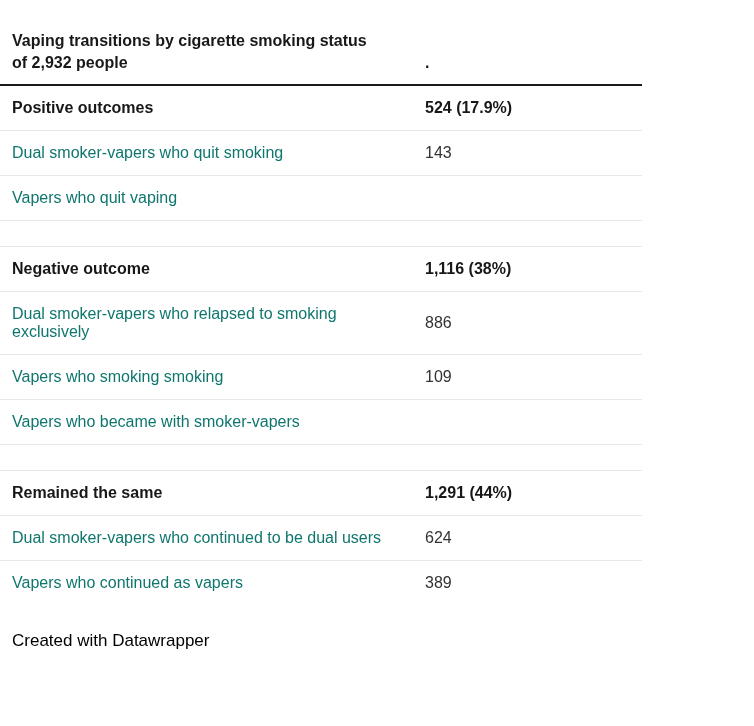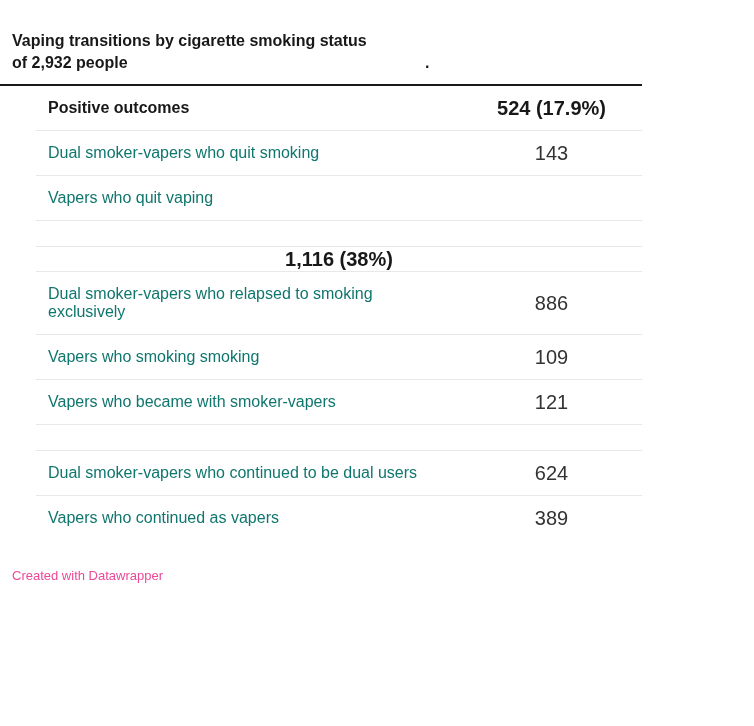--- a/index.html
+++ b/index.html
@@ -37,51 +37,49 @@
     line-height: 22px;
     font-weight: bold;
     color: #181818;
   }
 
   
   .row {
     display: flex;
     align-items: center;
     border-bottom: 1px solid #e8e8e8;
-    margin-left: 36px;
   }
   .cell-label {
     width: 425px;
     box-sizing: border-box;
     padding: 13px 30px 13px 12px;
     font-size: 16px;
     line-height: 18px;
     color: #0f766e;
   }
   .cell-value {
     flex: 1;
     padding: 3px 0;
-    font-size: 20px;
+    font-size: 16px;
     line-height: 18px;
     color: #333333;
-    text-align: center;
   }
   .row.bold .cell-label,
   .row.bold .cell-value {
     font-weight: bold;
     color: #181818;
   }
   .row.spacer { height: 25px; }
   .row.last { border-bottom: none; }
 
   
   .footer { padding: 26px 0 0 12px; }
   .footer a {
-    font-size: 13px;
-    color: #ec4899;
+    font-size: 17px;
+    color: #000000;
     text-decoration: none;
     cursor: pointer;
   }
 </style>
 </head>
 <body>
 
 <div class="chart">
 
   <div class="thead">
@@ -104,40 +102,44 @@
     </div>
 
 
     <div class="row">
       <div class="cell-label">Vapers who quit vaping</div>
     </div>
 
     <div class="row spacer"></div>
 
     <div class="row bold">
+      <div class="cell-label">Negative outcome</div>
       <div class="cell-value">1,116 (38%)</div>
     </div>
 
     <div class="row">
       <div class="cell-label">Dual smoker-vapers who relapsed to smoking exclusively</div>
       <div class="cell-value">886</div>
     </div>
 
     <div class="row">
       <div class="cell-label">Vapers who smoking smoking</div>
       <div class="cell-value">109</div>
     </div>
 
     <div class="row">
       <div class="cell-label">Vapers who became with smoker-vapers</div>
-      <div class="cell-value">121</div>
     </div>
 
     <div class="row spacer"></div>
 
+    <div class="row bold">
+      <div class="cell-label">Remained the same</div>
+      <div class="cell-value">1,291 (44%)</div>
+    </div>
 
     <div class="row">
       <div class="cell-label">Dual smoker-vapers who continued to be dual users</div>
       <div class="cell-value">624</div>
     </div>
 
     <div class="row last">
       <div class="cell-label">Vapers who continued as vapers</div>
       <div class="cell-value">389</div>
     </div>

